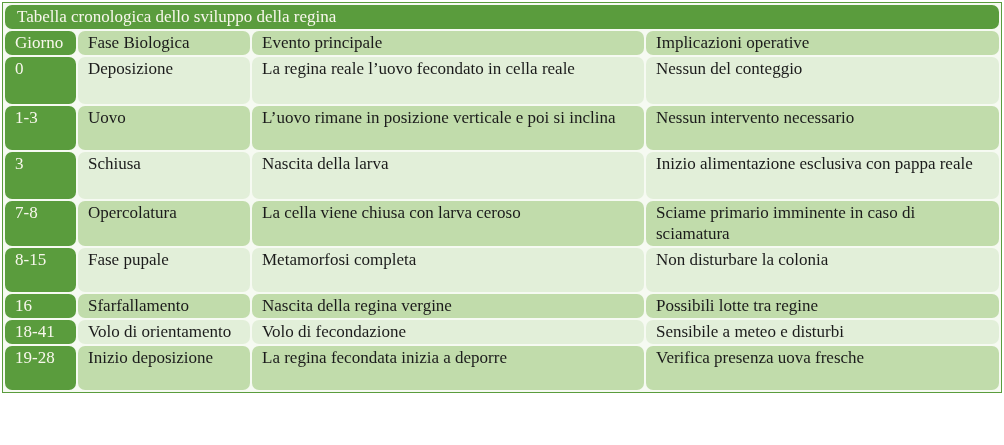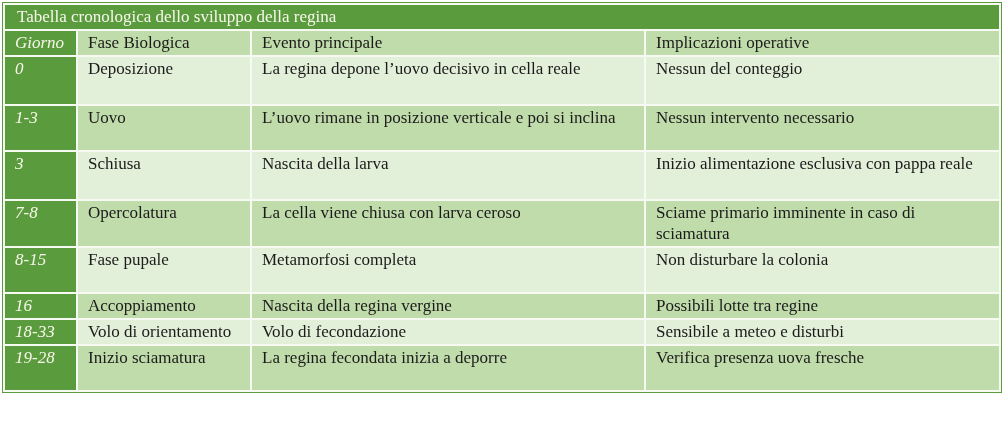--- a/index.html
+++ b/index.html
@@ -33,36 +33,36 @@
     font-size: 17px;
     color: var(--text_dark);
   }
   td, th {
     vertical-align: top;
     text-align: left;
     font-weight: normal;
     line-height: 1.24;
     padding: 1px 8px 2px 10px;
     overflow: hidden;
+    border-radius: 7px;
   }
   td.title-cell {
     background: var(--dark_green);
     color: var(--text_on_green);
     height: 22px;
     padding-left: 12px;
   }
   tr.header-row th {
     background: var(--band_medium);
     height: 21px;
   }
   tr.header-row th.day-col,
   tbody td.day-col {
     background: var(--dark_green);
     color: var(--text_on_green);
-    font-style: italic;
   }
   tbody tr:nth-child(odd) td { background: var(--band_light); }
   tbody tr:nth-child(even) td { background: var(--band_medium); }
   tbody tr:nth-child(odd) td.day-col,
   tbody tr:nth-child(even) td.day-col { background: var(--dark_green); }
 
   tbody tr:nth-child(1)  { height: 47px; }
   tbody tr:nth-child(2)  { height: 44px; }
   tbody tr:nth-child(3)  { height: 47px; }
   tbody tr:nth-child(4)  { height: 23px; }
@@ -97,21 +97,21 @@
         <th class="day-col">Giorno</th>
         <th>Fase Biologica</th>
         <th>Evento principale</th>
         <th>Implicazioni operative</th>
       </tr>
     </thead>
     <tbody>
       <tr>
         <td class="day-col">0</td>
         <td>Deposizione</td>
-        <td>La regina depone l’uovo decisivo in cella reale</td>
+        <td>La regina reale l’uovo fecondato in cella reale</td>
         <td>Nessun del conteggio</td>
       </tr>
       <tr>
         <td class="day-col">1-3</td>
         <td>Uovo</td>
         <td>L’uovo rimane in posizione verticale e poi si inclina</td>
         <td>Nessun intervento necessario</td>
       </tr>
       <tr>
         <td class="day-col">3</td>
@@ -126,31 +126,31 @@
         <td>Sciame primario imminente in caso di sciamatura</td>
       </tr>
       <tr>
         <td class="day-col">8-15</td>
         <td>Fase pupale</td>
         <td>Metamorfosi completa</td>
         <td>Non disturbare la colonia</td>
       </tr>
       <tr>
         <td class="day-col">16</td>
-        <td>Accoppiamento</td>
+        <td>Sfarfallamento</td>
         <td>Nascita della regina vergine</td>
         <td>Possibili lotte tra regine</td>
       </tr>
       <tr>
-        <td class="day-col">18-33</td>
+        <td class="day-col">18-41</td>
         <td>Volo di orientamento</td>
         <td>Volo di fecondazione</td>
         <td>Sensibile a meteo e disturbi</td>
       </tr>
       <tr>
         <td class="day-col">19-28</td>
-        <td>Inizio sciamatura</td>
+        <td>Inizio deposizione</td>
         <td>La regina fecondata inizia a deporre</td>
         <td>Verifica presenza uova fresche</td>
       </tr>
     </tbody>
   </table>
 </div>
 
 </body></html>

